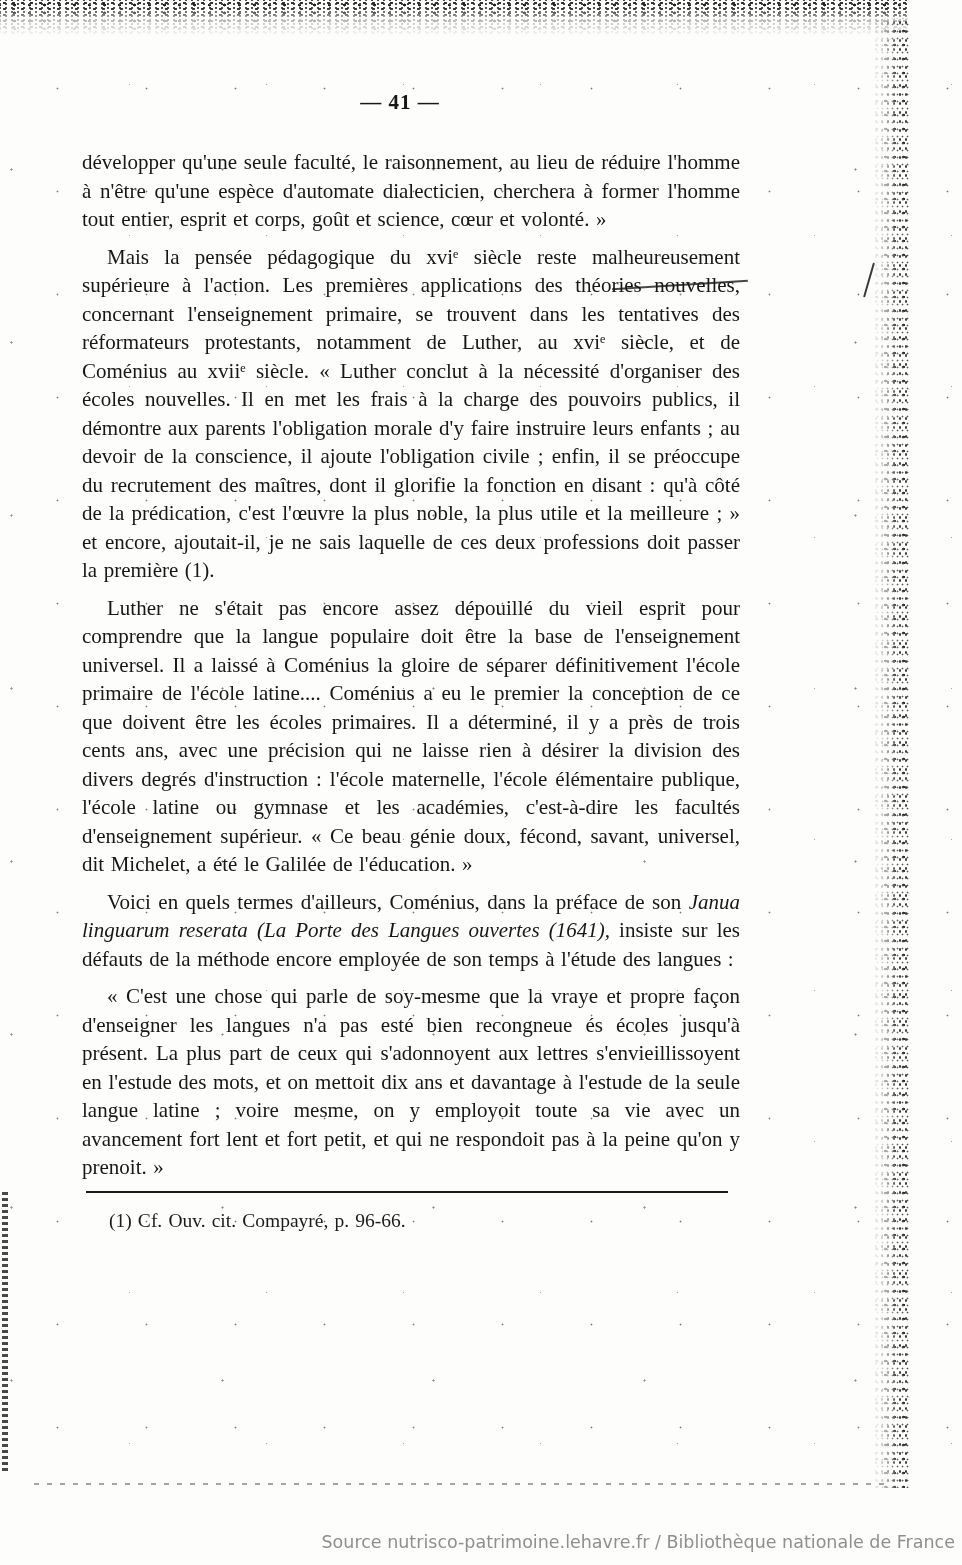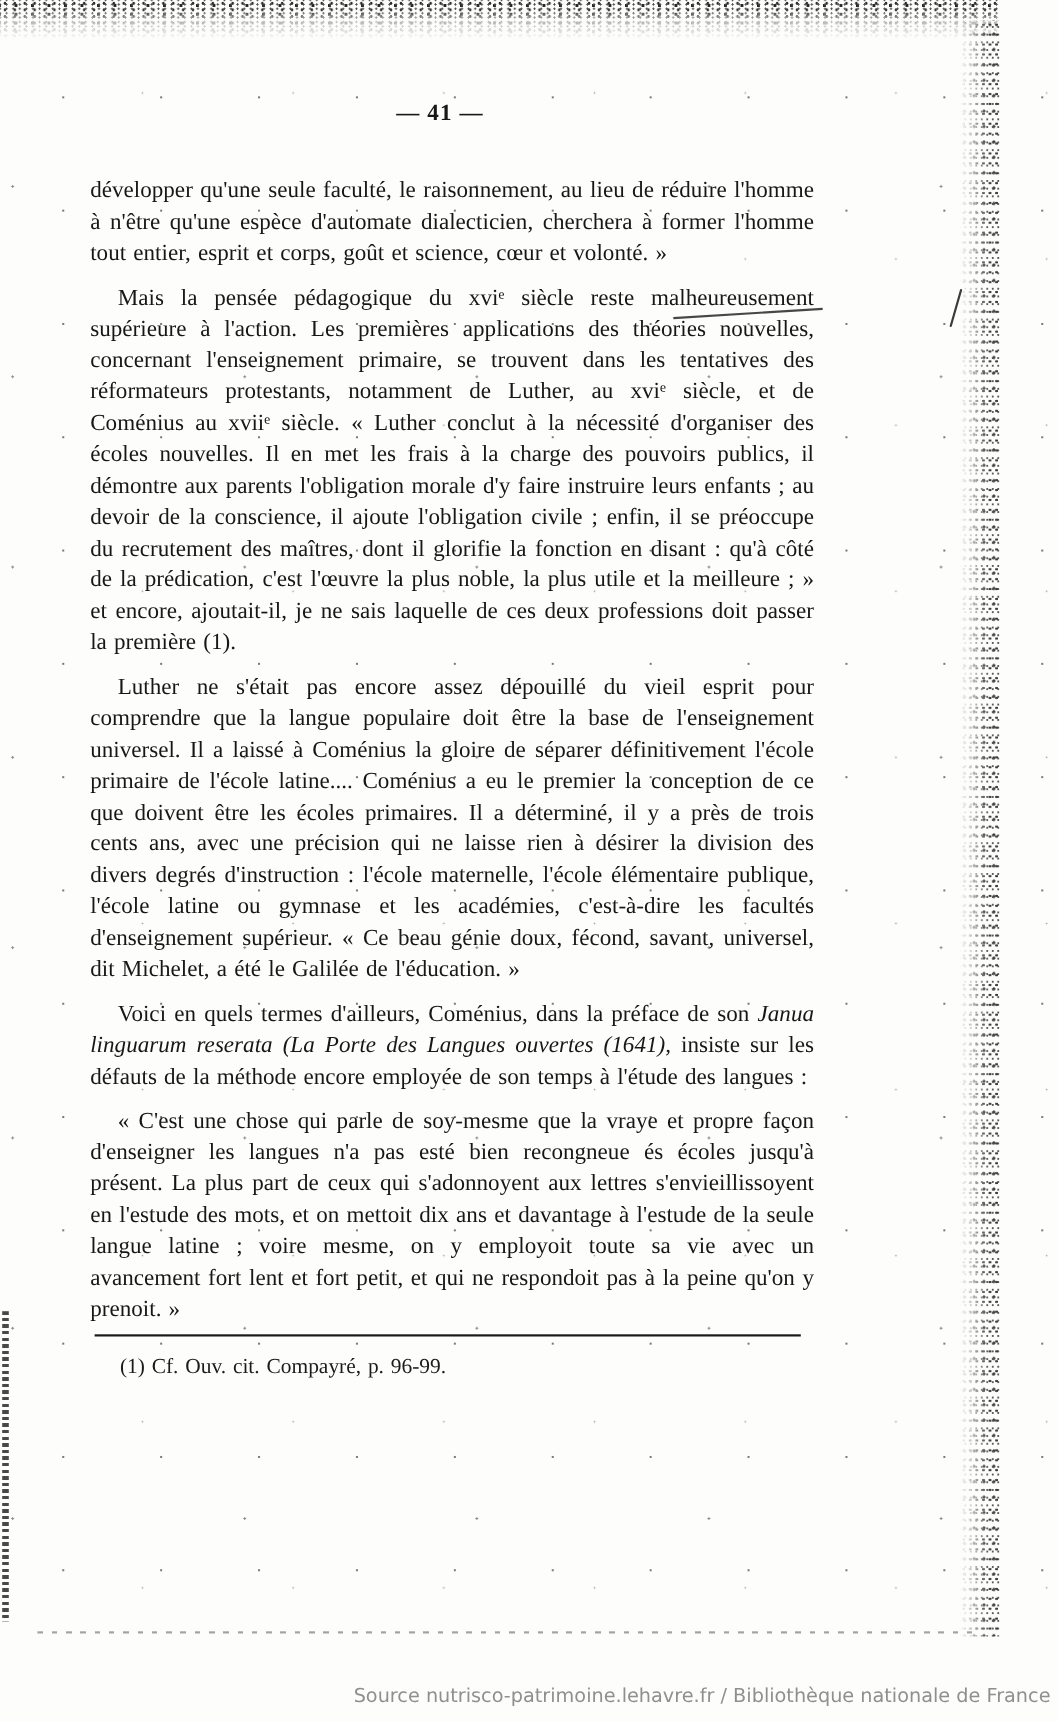--- a/index.html
+++ b/index.html
@@ -72,21 +72,21 @@
     font-size: 21px; font-weight: bold; color: #171717;
     letter-spacing: 1px;
   }
   .text-block {
     position: absolute; left: 82px; top: 146px; width: 658px;
     color: #171717;
     font-size: 21px; line-height: 28.5px;
     text-align: justify;
     word-spacing: .06em;
   }
-  .text-block p { margin: 12px 0 9px 0; }
+  .text-block p { margin: 2px 0 9px 0; }
   .text-block p.indent { text-indent: 25px; }
   .em { font-style: italic; }
   .footnote-rule {
     width: 642px; height: 2.5px; margin: 8px 0 15px 4px;
     background: #1a1a1a; border: none;
   }
   .footnote {
     font-size: 19.5px; line-height: 26px;
     text-indent: 27px; text-align: left;
     color: #1b1b1b;
@@ -121,18 +121,18 @@
     <p class="indent">Mais la pensée pédagogique du xviᵉ siècle reste malheureusement supérieure à l'action. Les premières applications des théories nouvelles, concernant l'enseignement primaire, se trouvent dans les tentatives des réformateurs protestants, notamment de Luther, au xviᵉ siècle, et de Coménius au xviiᵉ siècle. « Luther conclut à la nécessité d'organiser des écoles nouvelles. Il en met les frais à la charge des pouvoirs publics, il démontre aux parents l'obligation morale d'y faire instruire leurs enfants ; au devoir de la conscience, il ajoute l'obligation civile ; enfin, il se préoccupe du recrutement des maîtres, dont il glorifie la fonction en disant : qu'à côté de la prédication, c'est l'œuvre la plus noble, la plus utile et la meilleure ; » et encore, ajoutait-il, je ne sais laquelle de ces deux professions doit passer la première (1).</p>
 
     <p class="indent">Luther ne s'était pas encore assez dépouillé du vieil esprit pour comprendre que la langue populaire doit être la base de l'enseignement universel. Il a laissé à Coménius la gloire de séparer définitivement l'école primaire de l'école latine.... Coménius a eu le premier la conception de ce que doivent être les écoles primaires. Il a déterminé, il y a près de trois cents ans, avec une précision qui ne laisse rien à désirer la division des divers degrés d'instruction : l'école maternelle, l'école élémentaire publique, l'école latine ou gymnase et les académies, c'est-à-dire les facultés d'enseignement supérieur. « Ce beau génie doux, fécond, savant, universel, dit Michelet, a été le Galilée de l'éducation. »</p>
 
     <p class="indent"><span>Voici en quels termes d'ailleurs, Coménius, dans la préface de son </span><span class="em">Janua linguarum reserata (La Porte des Langues ouvertes (1641),</span><span> insiste sur les défauts de la méthode encore employée de son temps à l'étude des langues :</span></p>
 
     <p class="indent">« C'est une chose qui parle de soy-mesme que la vraye et propre façon d'enseigner les langues n'a pas esté bien recongneue és écoles jusqu'à présent. La plus part de ceux qui s'adonnoyent aux lettres s'envieillissoyent en l'estude des mots, et on mettoit dix ans et davantage à l'estude de la seule langue latine ; voire mesme, on y employoit toute sa vie avec un avancement fort lent et fort petit, et qui ne respondoit pas à la peine qu'on y prenoit. »</p>
 
     <hr class="footnote-rule">
 
-    <p class="footnote">(1) Cf. Ouv. cit. Compayré, p. 96-99.</p>
+    <p class="footnote">(1) Cf. Ouv. cit. Compayré, p. 96-66.</p>
   </div>
 
   <div class="attribution">Source nutrisco-patrimoine.lehavre.fr / Bibliothèque nationale de France</div>
 
 </div>
 
 </body></html>

